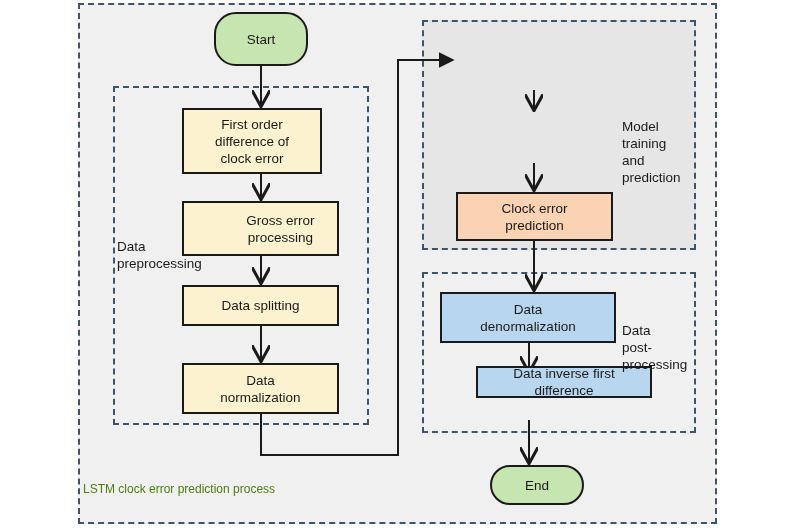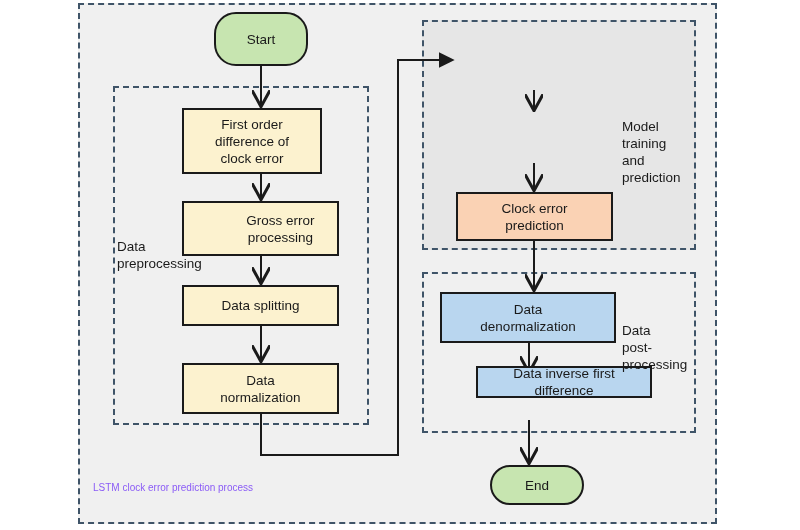--- a/index.html
+++ b/index.html
@@ -61,24 +61,24 @@
     line-height: 17px;
     color: #1a1a1a;
     white-space: pre-line;
   }
   .cap-preprocess { left: 117px; top: 238px; width: 70px; }
   .cap-model      { left: 622px; top: 106px; width: 78px; margin-top: 12px; }
   .cap-post       { left: 622px; top: 322px; width: 72px; }
 
   .bottom-caption {
     position: absolute;
-    left: 93px;
+    left: 83px;
     top: 482px;
-    font-size: 10px;
-    color: #8b5cf6;
+    font-size: 12px;
+    color: #4d7c0f;
   }
 
   
   .node {
     position: absolute;
     box-sizing: border-box;
     border: 2px solid #1a1a1a;
     display: flex;
     align-items: center;
     justify-content: center;

